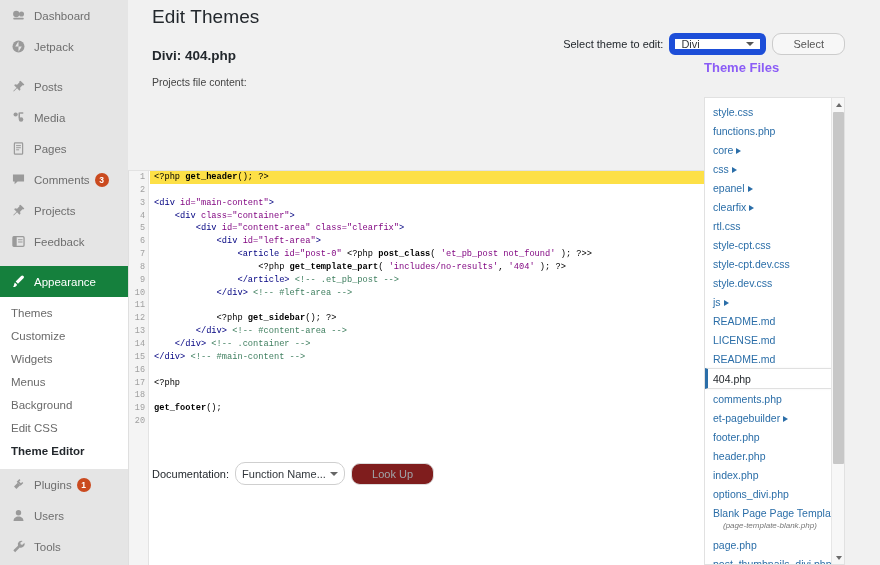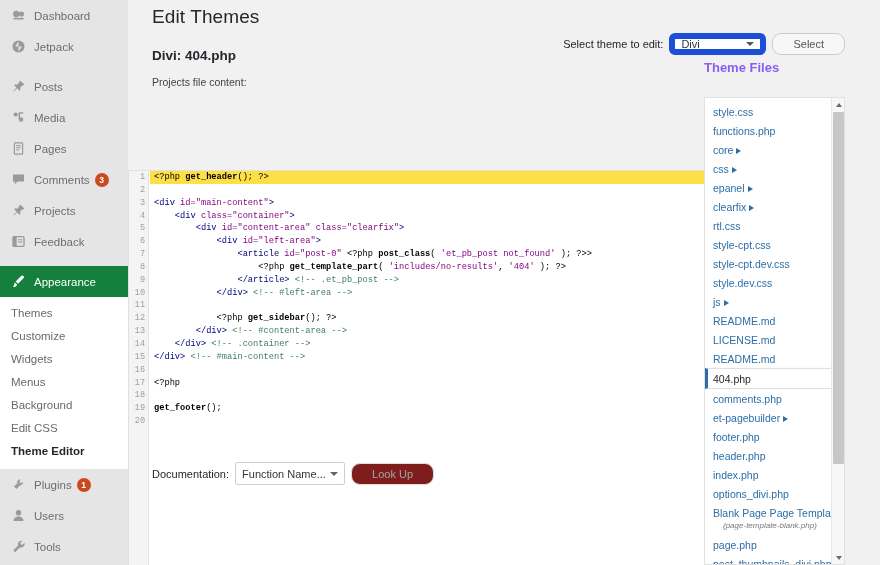--- a/index.html
+++ b/index.html
@@ -189,21 +189,21 @@
   }
 
   
   #docbar {
     position: absolute; left: 0; bottom: 9px;
     display: flex; align-items: center; gap: 6px;
   }
   #docbar .dlabel { font-size: 11px; color: #23282d; }
   .sel-box2 {
     width: 110px; height: 23px;
-    border: 1px solid #cfcfcf; background: #fff; border-radius: 2px;
+    border: 1px solid #cfcfcf; background: #fff; border-radius: 10px;
     font-size: 11px; color: #32373c;
     display: flex; align-items: center; padding: 0 6px;
     position: relative;
   }
   .sel-box2 .chev {
     position: absolute; right: 6px; top: 50%; margin-top: -2px;
     width: 0; height: 0;
     border-left: 4px solid transparent; border-right: 4px solid transparent;
     border-top: 4px solid #666;
   }

